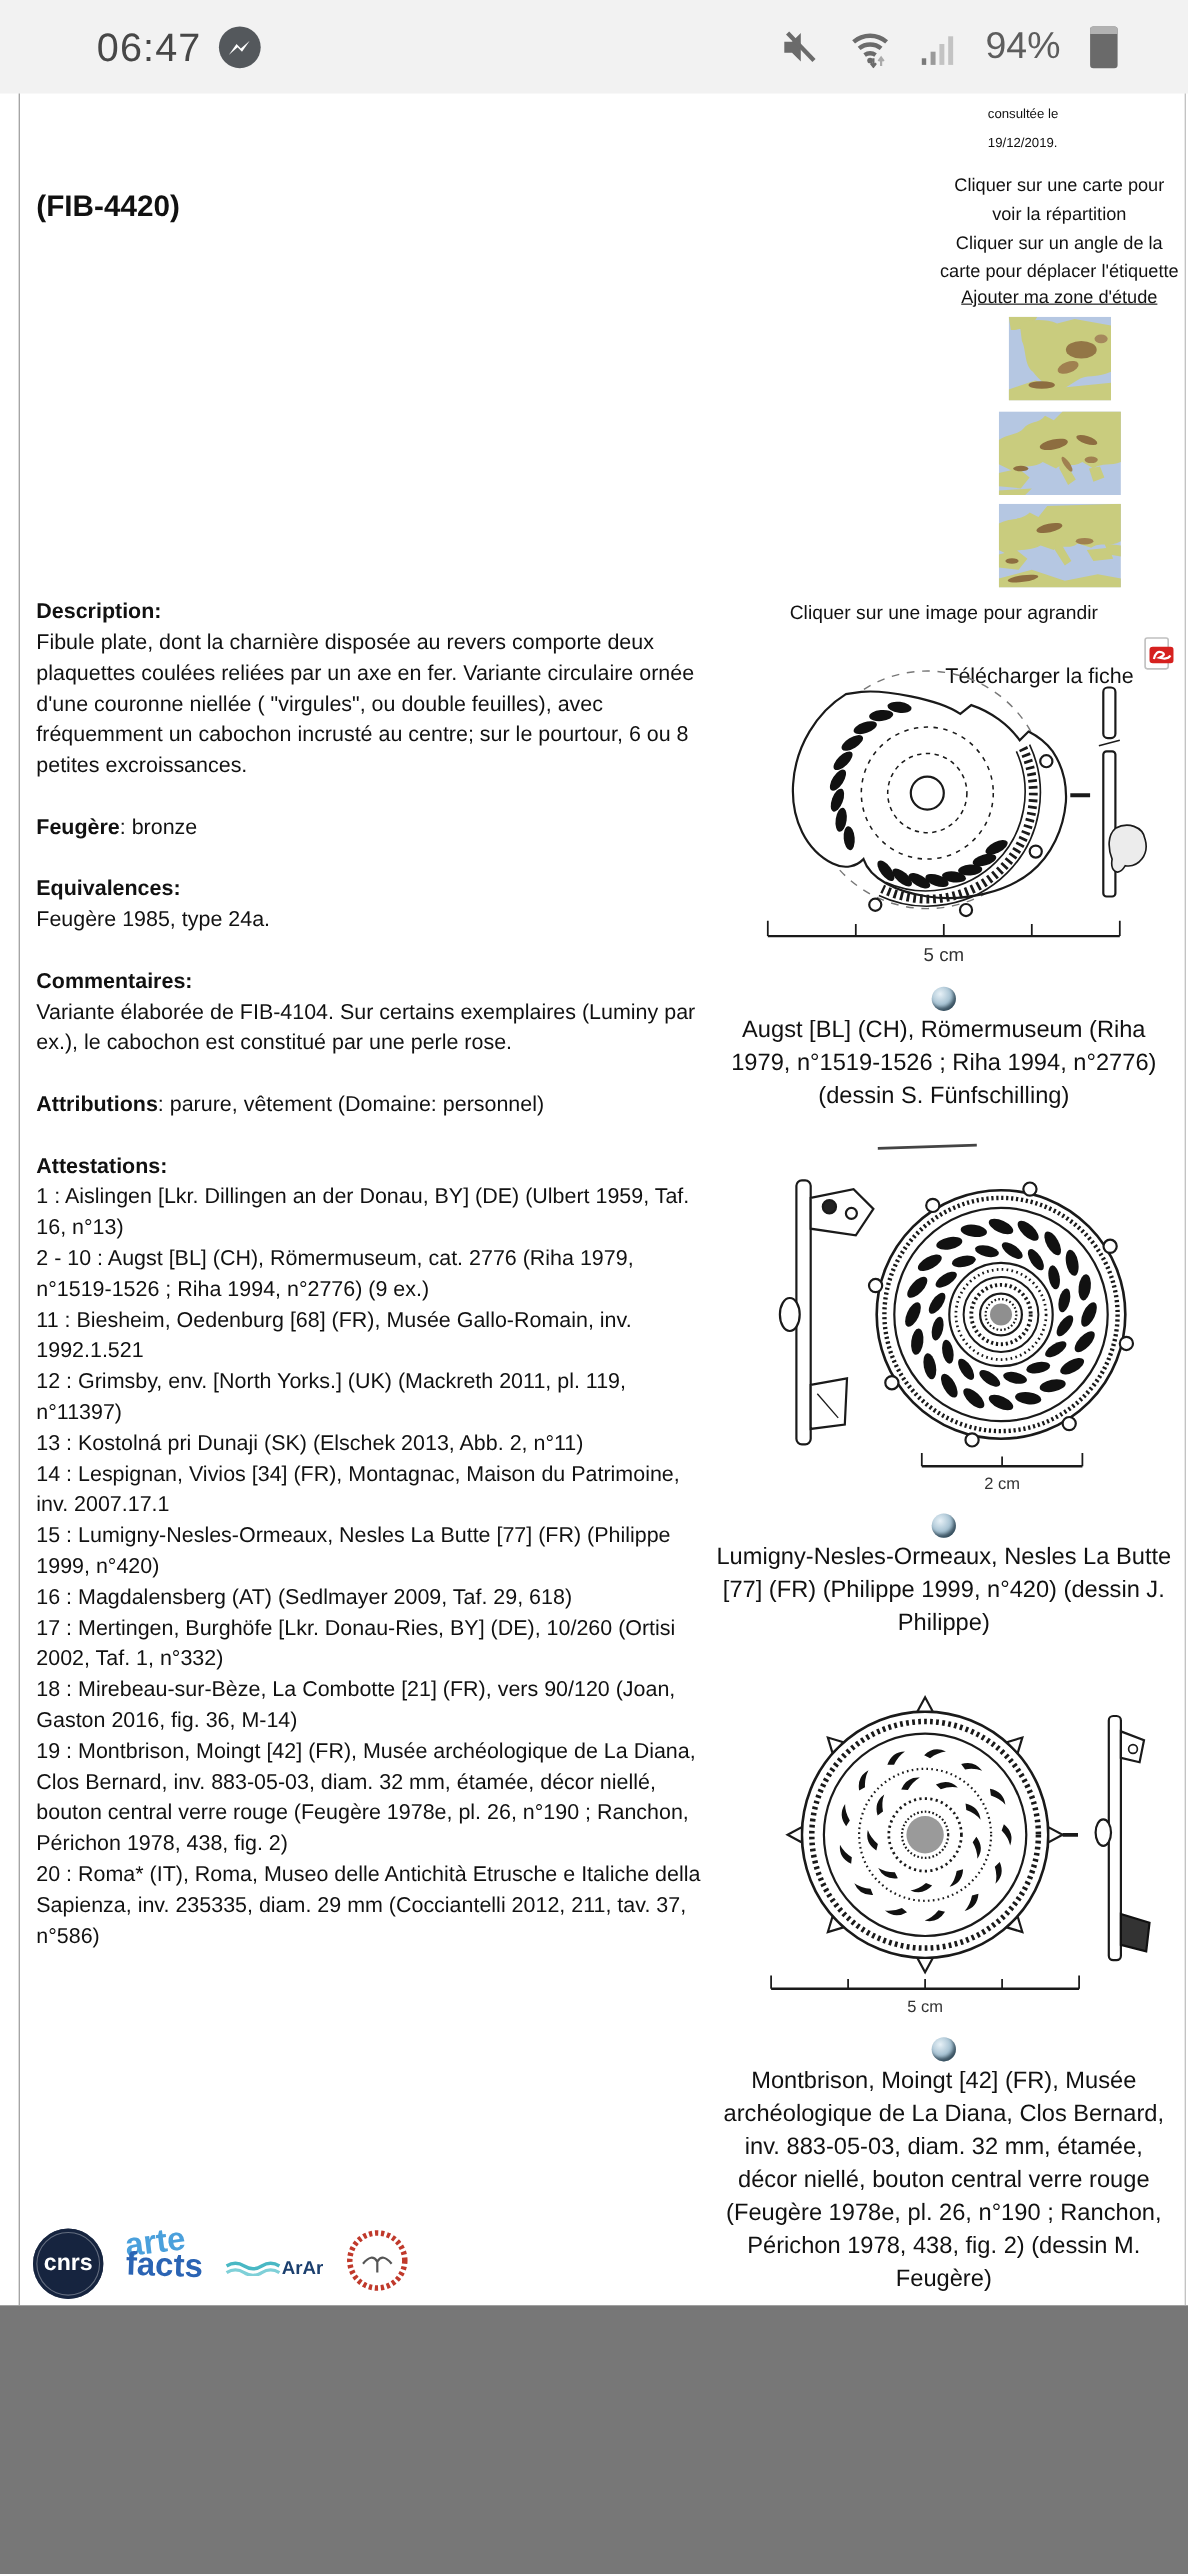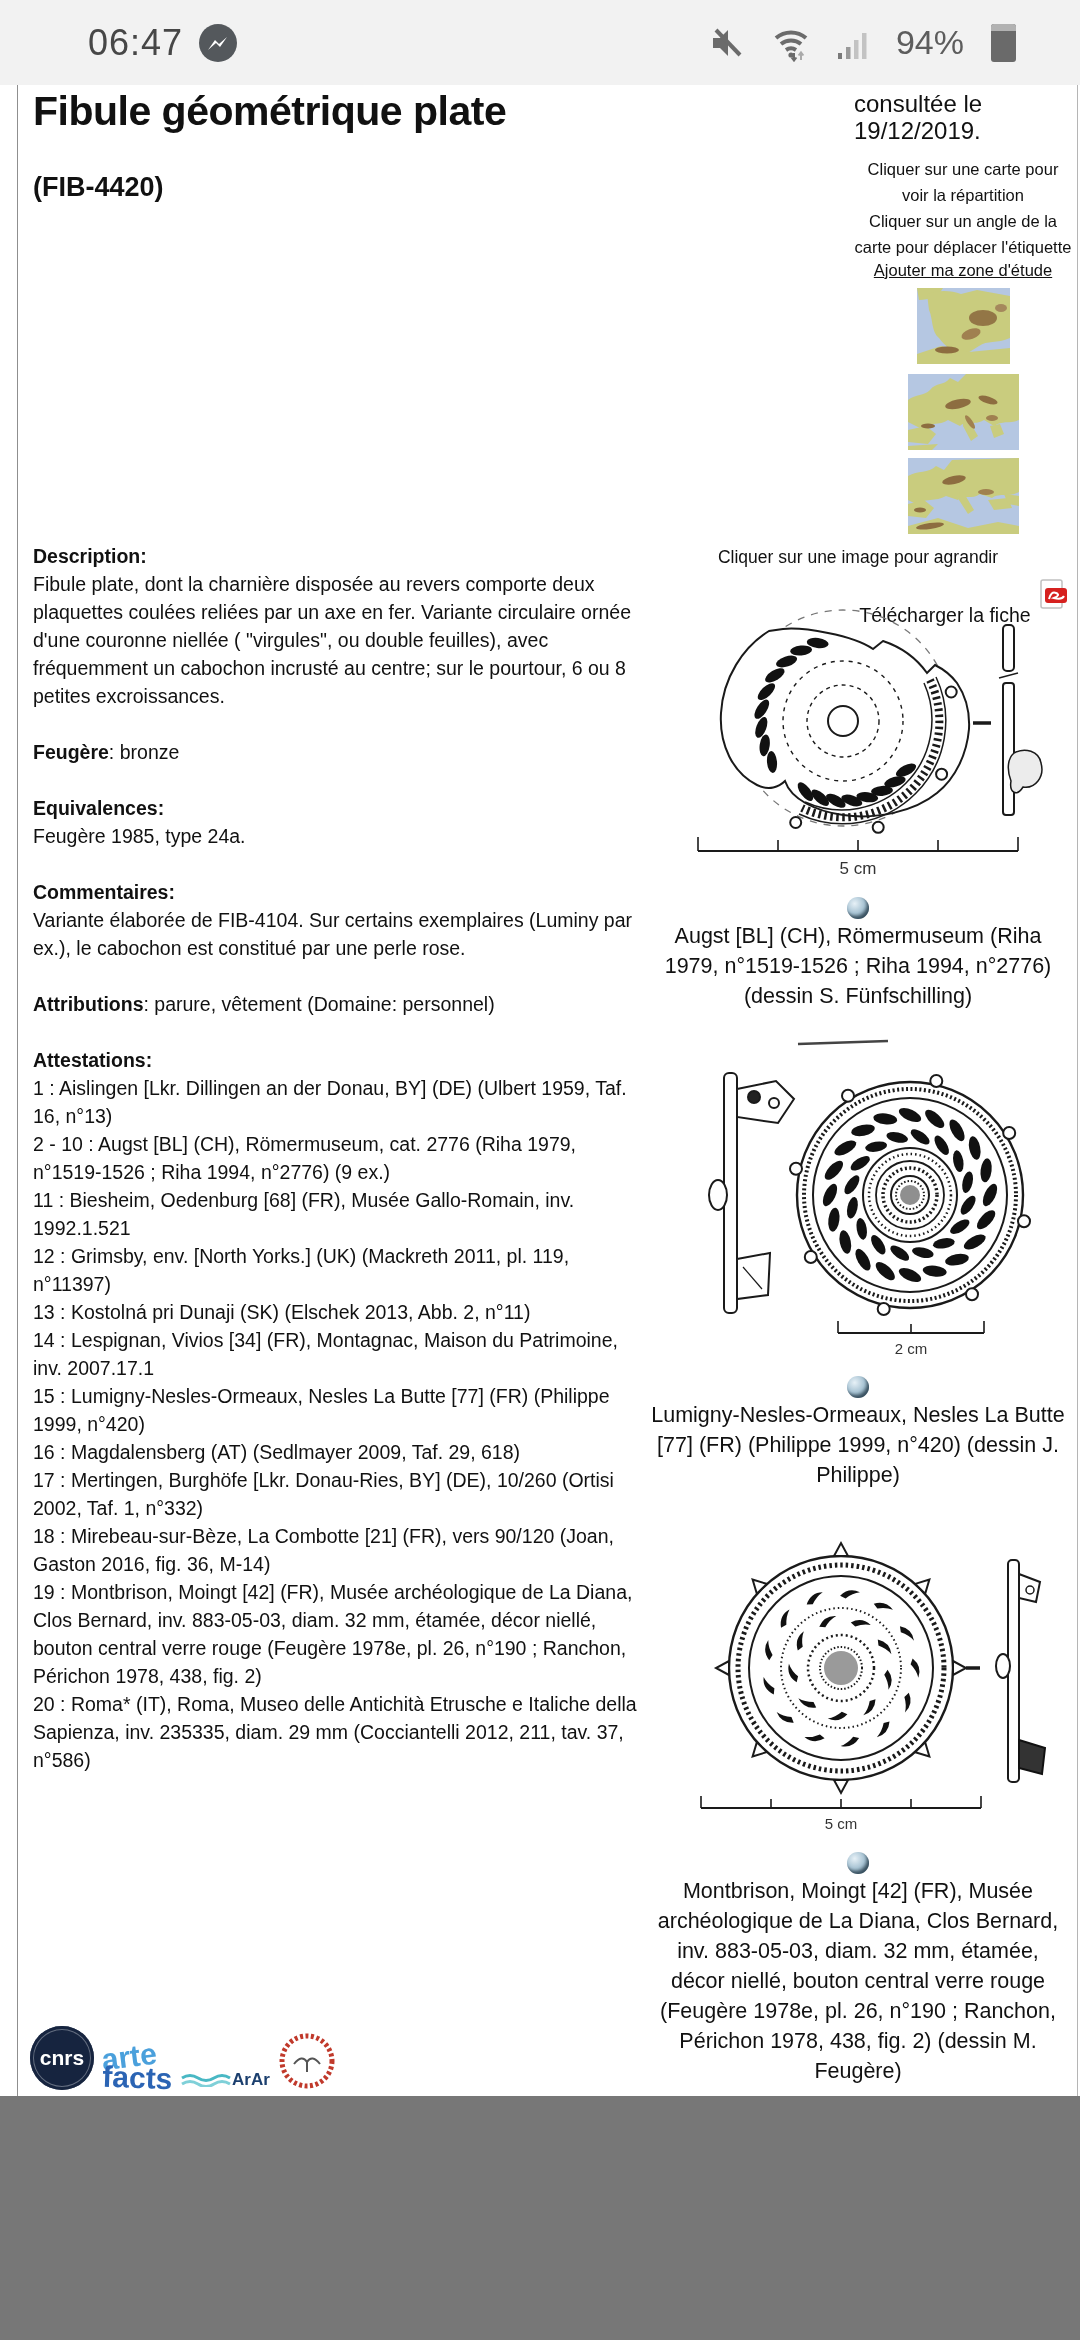--- a/index.html
+++ b/index.html
@@ -22,21 +22,21 @@
   .border-left{position:absolute;left:17px;top:85px;width:1px;height:2112px;background:#8f8f8f;}
   .border-right{position:absolute;left:1077px;top:85px;width:1px;height:2112px;background:#b5b5b5;}
   .gold-line{position:absolute;left:0;top:2196px;width:1080px;height:2px;background:#b49a47;}
 
   
   .title{position:absolute;left:33px;top:88px;font-size:41px;font-weight:bold;letter-spacing:-0.5px;}
   .code{position:absolute;left:33px;top:172px;font-size:27px;font-weight:bold;}
 
   
   .map-block{position:absolute;left:854px;top:90px;width:218px;text-align:center;}
-  .consulted{text-align:left;font-size:24px;line-height:27px;}
+  .consulted{margin-left:44px;text-align:left;font-size:12px;line-height:27px;}
   .map-hints{margin-top:12px;font-size:16.5px;line-height:26px;}
   .zone-link{display:inline-block;margin-top:1px;font-size:16.5px;color:#111;
              text-decoration:underline;cursor:pointer;}
   .map-thumb{display:block;margin:8px auto 0;}
   .download{margin-top:26px;font-size:19.5px;display:flex;align-items:center;justify-content:center;gap:9px;}
   .download span{cursor:pointer;margin-top:44px;}
 
   
   .col-left{position:absolute;left:33px;top:542px;width:614px;font-size:19.5px;line-height:28px;}
   .col-left p{margin:0 0 28px 0;}
@@ -49,21 +49,21 @@
   
   .col-right{position:absolute;left:648px;top:545px;width:420px;text-align:center;}
   .img-hint{font-size:17.5px;line-height:24px;}
   .fig-svg{display:block;margin:14px auto 0;cursor:pointer;}
   .globe{width:22px;height:22px;border-radius:50%;margin:14px auto 2px;cursor:pointer;
          background:radial-gradient(circle at 35% 30%,#e7f1f7 0%,#a9c4d4 45%,#2e4c5c 100%);
          box-shadow:inset -2px -3px 3px rgba(20,40,55,.55);}
   .cap{font-size:21.5px;line-height:30px;margin-top:2px;}
 
   
-  .logos{position:absolute;left:30px;top:2026px;display:flex;align-items:flex-end;gap:8px;}
+  .logos{position:absolute;left:30px;top:2026px;display:flex;align-items:flex-start;gap:20px;}
   .cnrs{width:64px;height:64px;border-radius:50%;background:#16243f;color:#fff;display:flex;
         align-items:center;justify-content:center;font-size:21px;font-weight:bold;
         box-shadow:inset 0 0 0 3px #16243f,inset 0 0 0 4px #ffffff55;}
   .arte{line-height:0.8;font-weight:bold;font-size:30px;transform:rotate(-2deg);}
   .arte .l1{display:block;color:#4aa0dc;transform:rotate(-5deg);}
   .arte .l2{display:block;color:#2b64b4;transform:rotate(4deg);margin-top:-2px;}
   .arar{display:flex;flex-direction:row;align-items:center;margin-top:26px;}
   .arar .txt{font-size:17px;font-weight:bold;color:#1b3f6e;}
 
   
@@ -113,21 +113,20 @@
       </svg>
       <div class="sb-pct">94%</div>
       <div class="sb-batt"></div>
     </div>
   </div>
 
   <div class="border-left"></div>
   <div class="border-right"></div>
   <div class="gold-line"></div>
 
-  <div class="title">Fibule géométrique plate</div>
   <div class="code">(FIB-4420)</div>
 
   <div class="map-block">
     <div class="consulted">
       <div>consultée le</div>
       <div>19/12/2019.</div>
     </div>
     <div class="map-hints">
       <div>Cliquer sur une carte pour voir la répartition</div>
       <div>Cliquer sur un angle de la carte pour déplacer l'étiquette</div>

